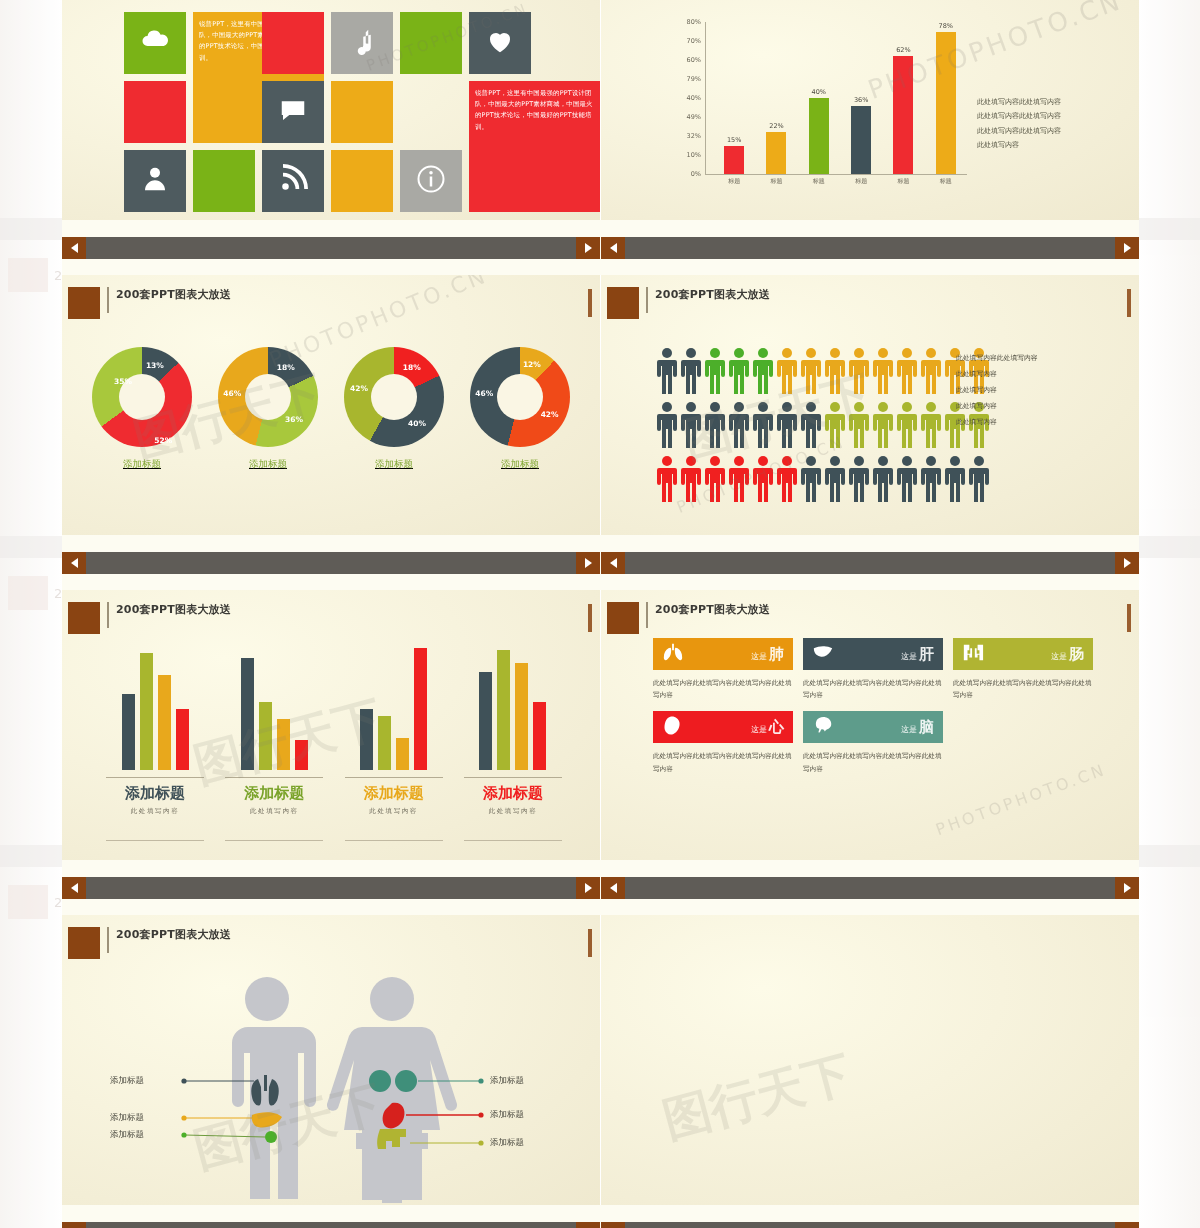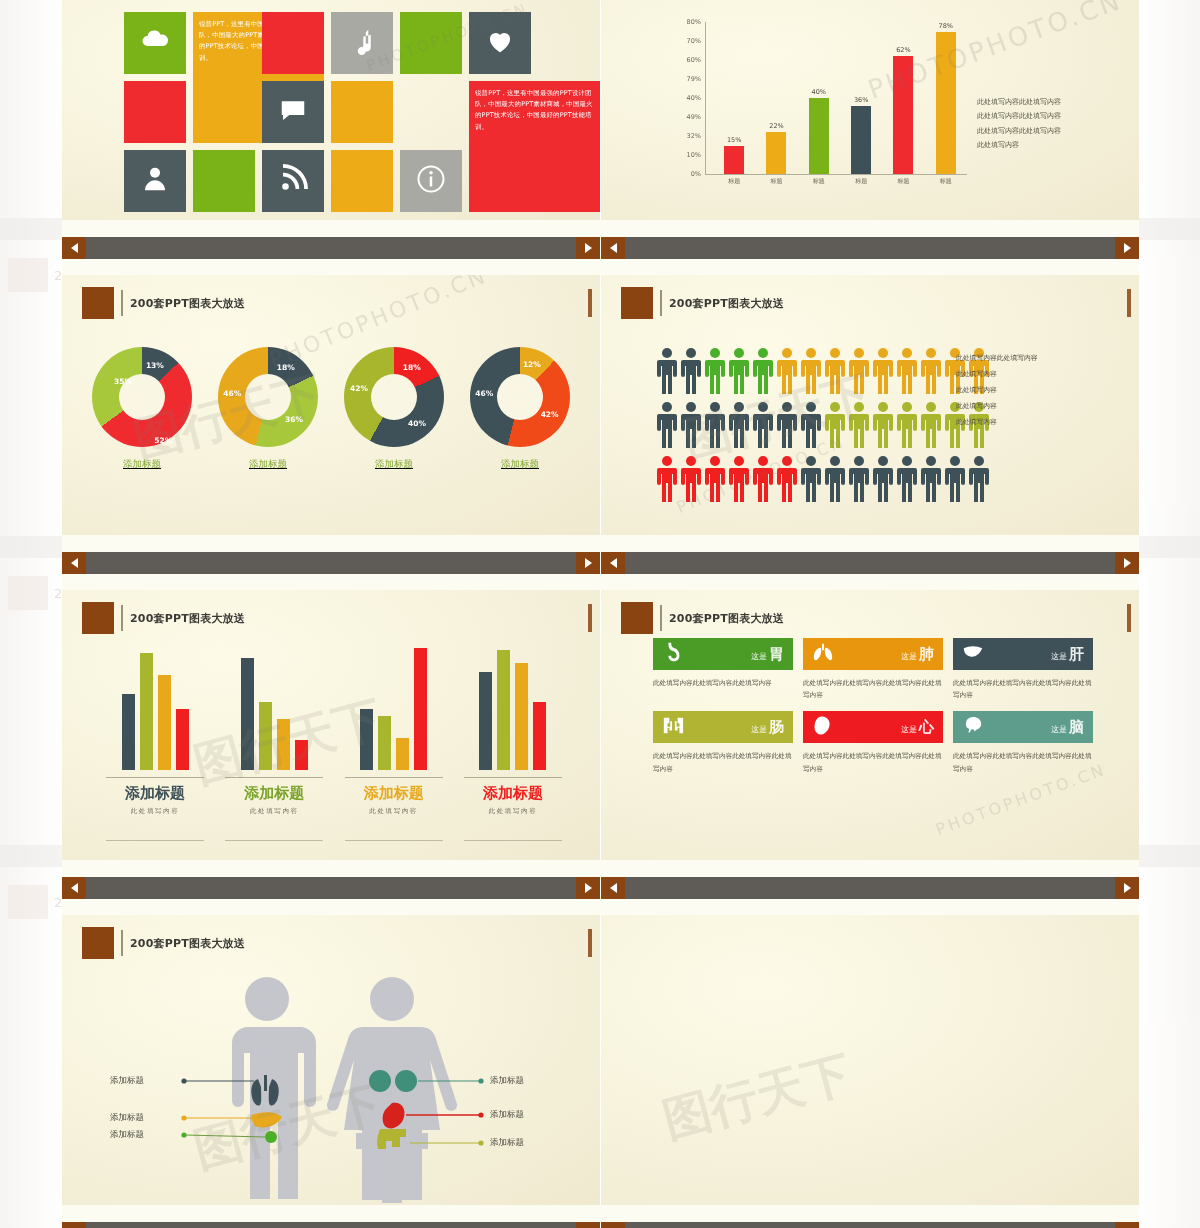--- a/index.html
+++ b/index.html
@@ -62,21 +62,21 @@
   .sep .half + .half{ margin-left:1px; }
   .navbtn{
     width:24px; background:#8a4412; display:flex;
     align-items:center; justify-content:center; height:22px;
   }
   .navbtn .tri{ width:0;height:0; }
   .navbtn.left .tri{ border-top:5px solid transparent;border-bottom:5px solid transparent;border-right:7px solid #fff; }
   .navbtn.right .tri{ border-top:5px solid transparent;border-bottom:5px solid transparent;border-left:7px solid #fff; }
 
   
-  .shdr{ position:absolute; left:20px; top:12px; display:flex; align-items:center; height:32px;}
+  .shdr{ position:absolute; left:6px; top:12px; display:flex; align-items:flex-start; height:32px;}
   .shdr .sq{ width:32px; height:32px; background:#8a4412; }
   .shdr .bar{ width:2px; height:26px; background:#9c9179; margin-left:7px; }
   .shdr .ttl{ margin-left:7px; font-size:11px; color:#3b3a36; font-weight:bold; letter-spacing:.2px; }
   .rtick{ position:absolute; right:8px; top:14px; width:4px; height:28px; background:#8a4412; opacity:.85;}
 
   
   .wm{ position:absolute; color:rgba(120,115,105,.16); pointer-events:none;
        font-size:13px; letter-spacing:3px; white-space:nowrap; }
   .wmbig{ position:absolute; pointer-events:none; color:rgba(130,125,112,.14);
        font-size:48px; font-weight:bold; }
@@ -640,29 +640,20 @@
 
     <div class="slide">
       <div class="shdr">
         <div class="sq"></div>
         <div class="bar"></div>
         <div class="ttl">200套PPT图表大放送</div>
       </div>
       <div class="rtick"></div>
       <div class="organs" id="organs">
           <div class="ocard">
-            <div class="obar" style="background: rgb(74, 156, 39);">
-              <span><svg viewBox="0 0 24 24">
-                  <path d="M10 2c0 4 1 5 4 6 3 1 5 4 5 8 0 4-3 6-6 6s-6-2-6-6h3c0 2 1 3 3 3s3-1 3-3-1-4-4-5C8 10 7 7 7 2z"></path>
-                </svg></span>
-              <span class="oname"><span>这是</span><b>胃</b></span>
-            </div>
-            <div class="odesc">此处填写内容此处填写内容此处填写内容</div>
-          </div>
-          <div class="ocard">
             <div class="obar" style="background: rgb(232, 150, 14);">
               <span><svg viewBox="0 0 24 24">
                   <path d="M11 3h2v7h-2z"></path>
                   <path d="M10 9c0 6-1 8-4 11-2 2-4 1-4-2 0-5 2-8 5-10 2-1.4 3-0.6 3 1z"></path>
                   <path d="M14 9c0 6 1 8 4 11 2 2 4 1 4-2 0-5-2-8-5-10-2-1.4-3-.6-3 1z"></path>
                 </svg></span>
               <span class="oname"><span>这是</span><b>肺</b></span>
             </div>
             <div class="odesc">此处填写内容此处填写内容此处填写内容此处填写内容</div>
           </div>

